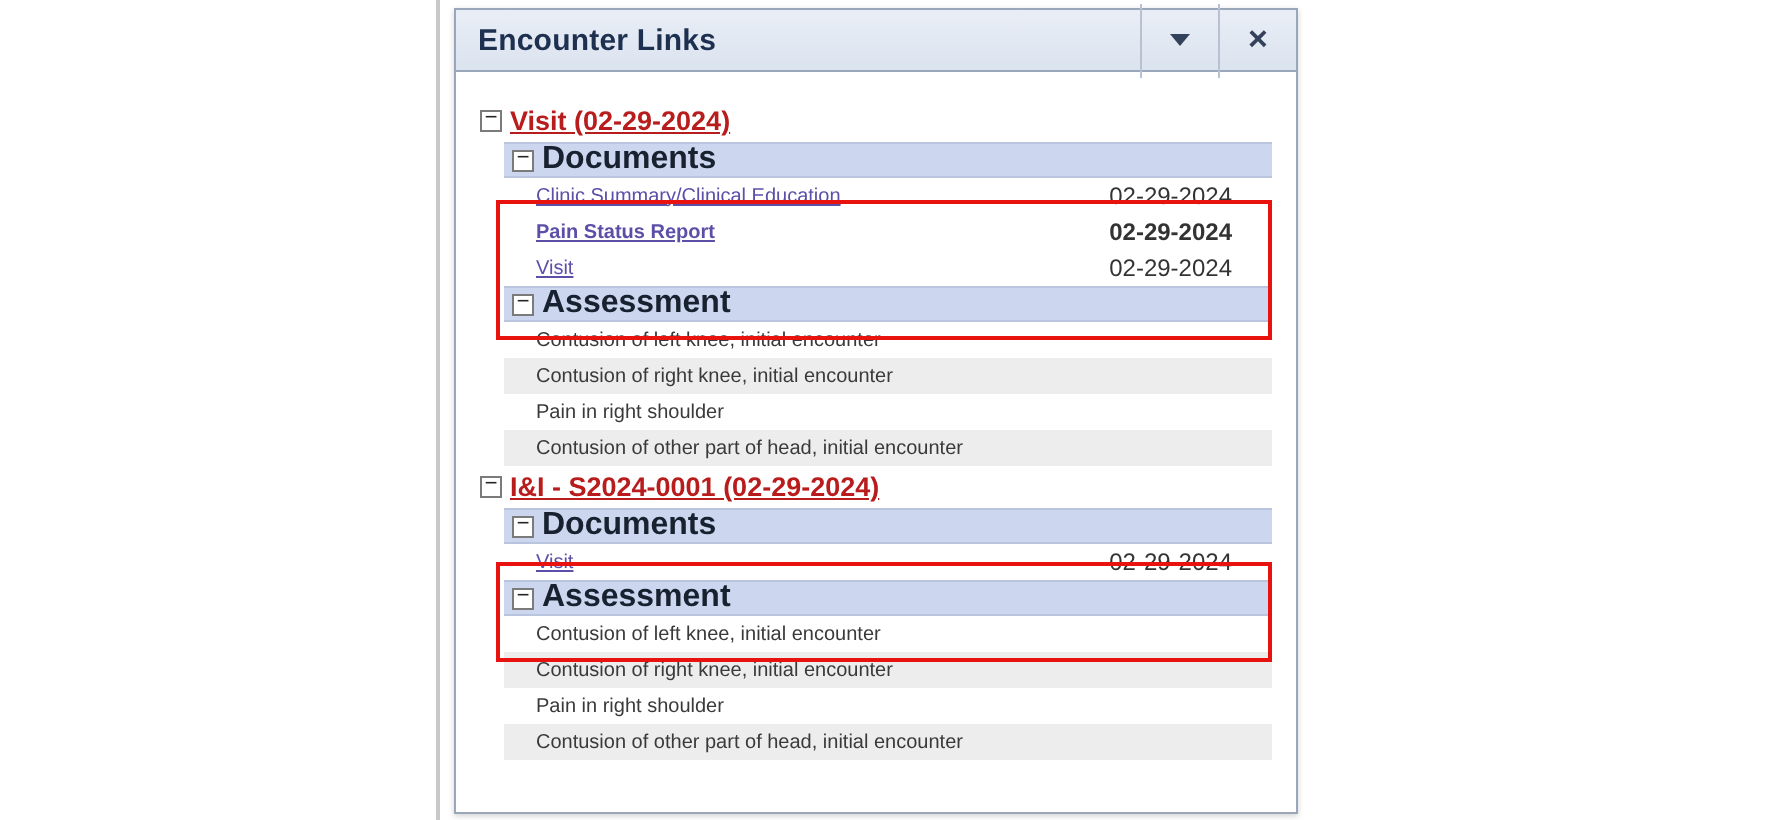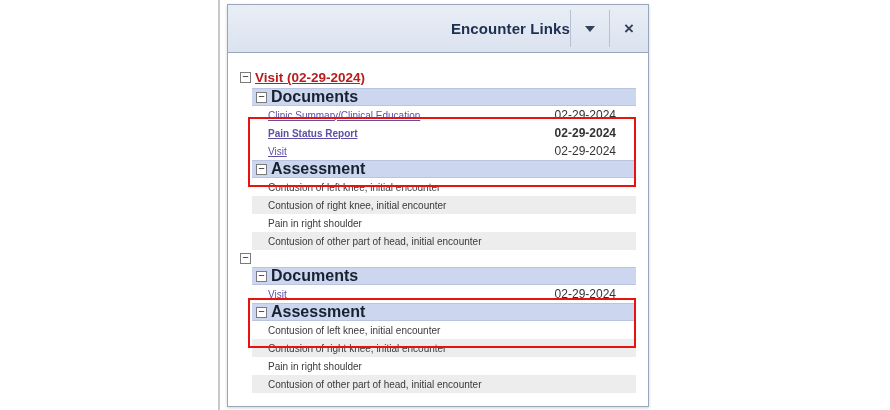--- a/index.html
+++ b/index.html
@@ -48,27 +48,26 @@
     top: 4px;
     width: 422px;
     height: 403px;
     background: #ffffff;
     border: 1px solid #9aa7bb;
     box-sizing: border-box;
     box-shadow: 0 1px 3px rgba(0,0,0,0.18);
   }
 
   .panel-header {
-    height: 48px;
+    height: 31px;
     background: linear-gradient(#e9eef6, #dbe3ef);
     border-bottom: 1px solid #9aa7bb;
     display: flex;
     align-items: center;
     box-sizing: border-box;
-    text-align: right;
   }
   .panel-title {
     flex: 1 1 auto;
     padding-left: 11px;
     font-size: 15px;
     font-weight: bold;
     color: #1d3050;
     letter-spacing: 0.1px;
   }
   .hdr-btn {
@@ -276,20 +275,21 @@
             <span class="item-date"></span>
             <span class="item-tail"></span>
           </div>
 
         </div>
       </div>
 
       <div>
         <div class="visit-row">
           <span class="toggle">−</span>
+          <span class="visit-label">I&amp;I - S2024-0001 (02-29-2024)</span>
         </div>
 
         <div class="group">
 
           <div class="section-row">
             <span class="toggle">−</span>
             <span class="section-label">Documents</span>
           </div>
 
           <div class="item-row">

